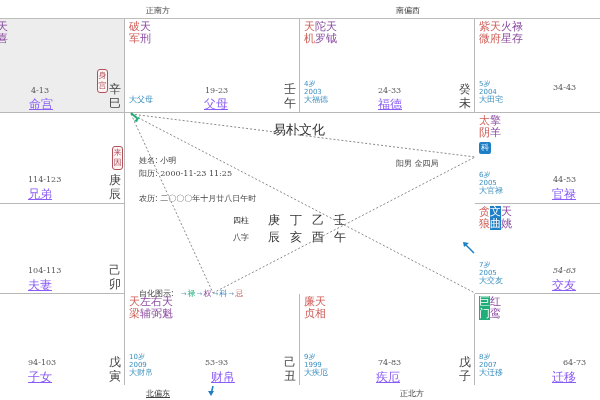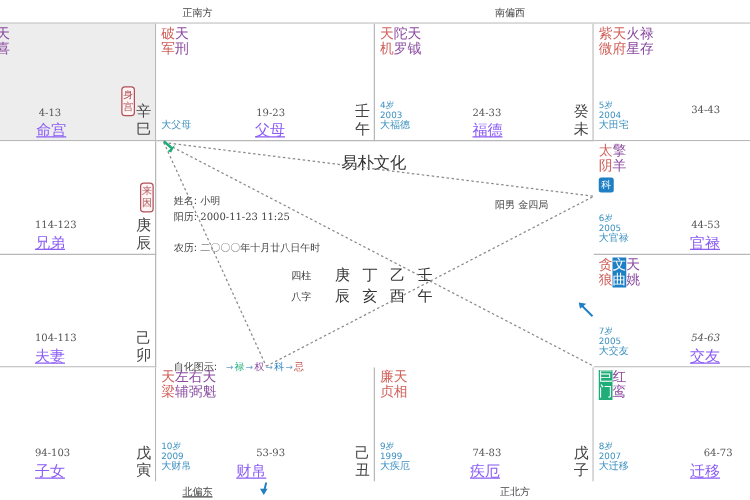--- a/index.html
+++ b/index.html
@@ -235,21 +235,21 @@
           <span>天</span>
           <span>魁</span>
         </div>
     </div>
     <div class="minor">
       <div>10岁</div>
         <div>2009</div>
         <div class="dname">大财帛</div>
     </div>
     <div class="range" style="left:80px;top:64px;">53-93</div>
-    <div class="pname" style="left:64px;top:75px;">财帛</div>
+    <div class="pname" style="left:86px;top:75px;">财帛</div>
     <div class="gz">
         <span>己</span>
         <span>丑</span>
       </div>
   </div>
 
   <div class="cell" style="left:300px;top:275px;width:175px;height:91px;border-bottom:none;">
     <div class="stars">
       <div class="star" style="color:#d0605a;">
           <span>廉</span>

